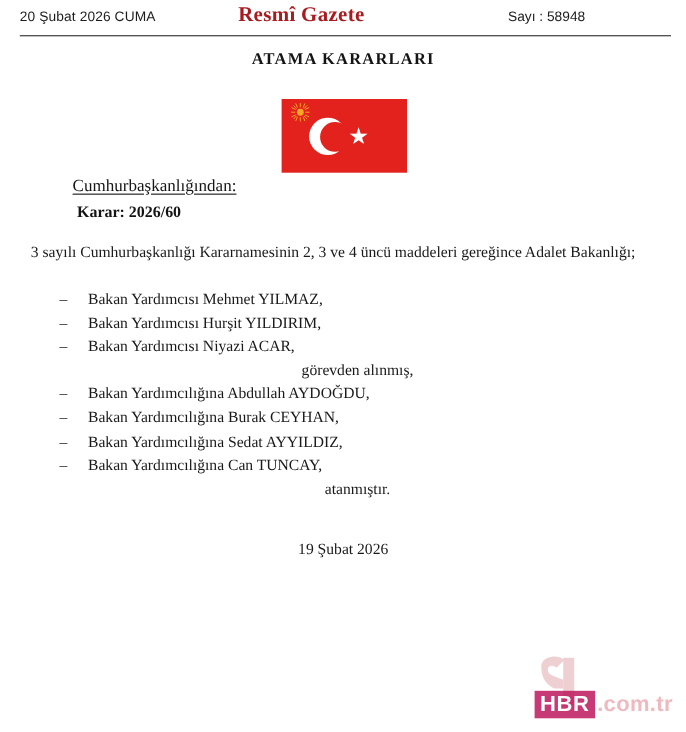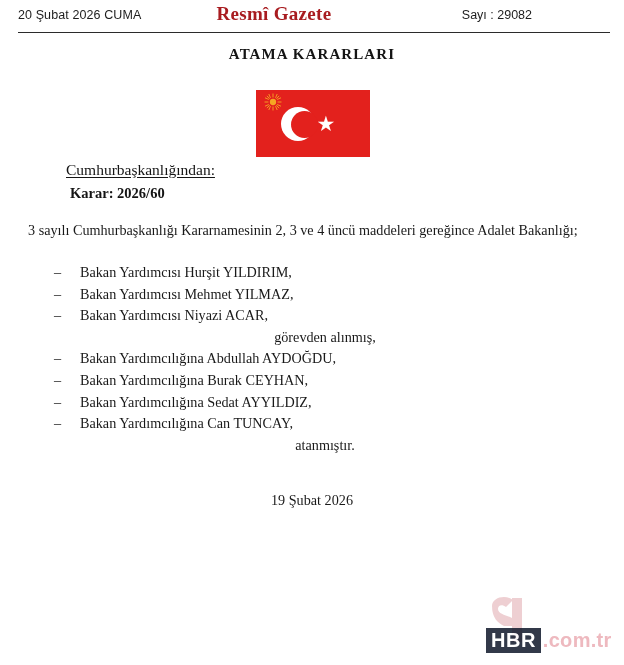--- a/index.html
+++ b/index.html
@@ -246,21 +246,21 @@
   }
   .wm-text {
     position: absolute;
     left: 0;
     top: 36px;
     height: 24px;
     display: flex;
     align-items: center;
   }
   .wm-hbr {
-    background: #0f172a;
+    background: #be185d;
     color: #ffffff;
     font-family: "Liberation Sans", "DejaVu Sans", sans-serif;
     font-weight: bold;
     font-size: 20px;
     line-height: 22px;
     padding: 1px 5px 2px 5px;
     letter-spacing: 0.5px;
     opacity: 0.85;
   }
   .wm-dom {
@@ -274,21 +274,21 @@
   }
 </style>
 </head>
 <body>
 
 <div class="page">
 
   <div class="masthead">
     <div class="masthead-date">20 Şubat 2026 CUMA</div>
     <div class="masthead-title">Resmî Gazete</div>
-    <div class="masthead-issue">Sayı : 29082</div>
+    <div class="masthead-issue">Sayı : 58948</div>
     <div class="masthead-rule"></div>
   </div>
 
   <div class="doc-heading">ATAMA KARARLARI</div>
 
   <div class="flag-wrap">
     <div class="flag">
       <div class="crescent-outer"></div>
       <div class="crescent-inner"></div>
       <div class="star">★</div>
@@ -316,22 +316,22 @@
     </div>
   </div>
 
   <div class="from-line">Cumhurbaşkanlığından:</div>
 
   <div class="decision-line">Karar: 2026/60</div>
 
   <div class="paragraph">3 sayılı Cumhurbaşkanlığı Kararnamesinin 2, 3 ve 4 üncü maddeleri gereğince Adalet Bakanlığı;</div>
 
   <div class="list">
+      <span class="list-item"><span class="dash">–</span><span>Bakan Yardımcısı Mehmet YILMAZ,</span></span>
       <span class="list-item"><span class="dash">–</span><span>Bakan Yardımcısı Hurşit YILDIRIM,</span></span>
-      <span class="list-item"><span class="dash">–</span><span>Bakan Yardımcısı Mehmet YILMAZ,</span></span>
       <span class="list-item"><span class="dash">–</span><span>Bakan Yardımcısı Niyazi ACAR,</span></span>
       <span class="plain-line">görevden alınmış,</span>
       <span class="list-item"><span class="dash">–</span><span>Bakan Yardımcılığına Abdullah AYDOĞDU,</span></span>
       <span class="list-item"><span class="dash">–</span><span>Bakan Yardımcılığına Burak CEYHAN,</span></span>
       <span class="list-item"><span class="dash">–</span><span>Bakan Yardımcılığına Sedat AYYILDIZ,</span></span>
       <span class="list-item"><span class="dash">–</span><span>Bakan Yardımcılığına Can TUNCAY,</span></span>
       <span class="plain-line">atanmıştır.</span>
     </div>
 
   <div class="sign-date">19 Şubat 2026</div>

